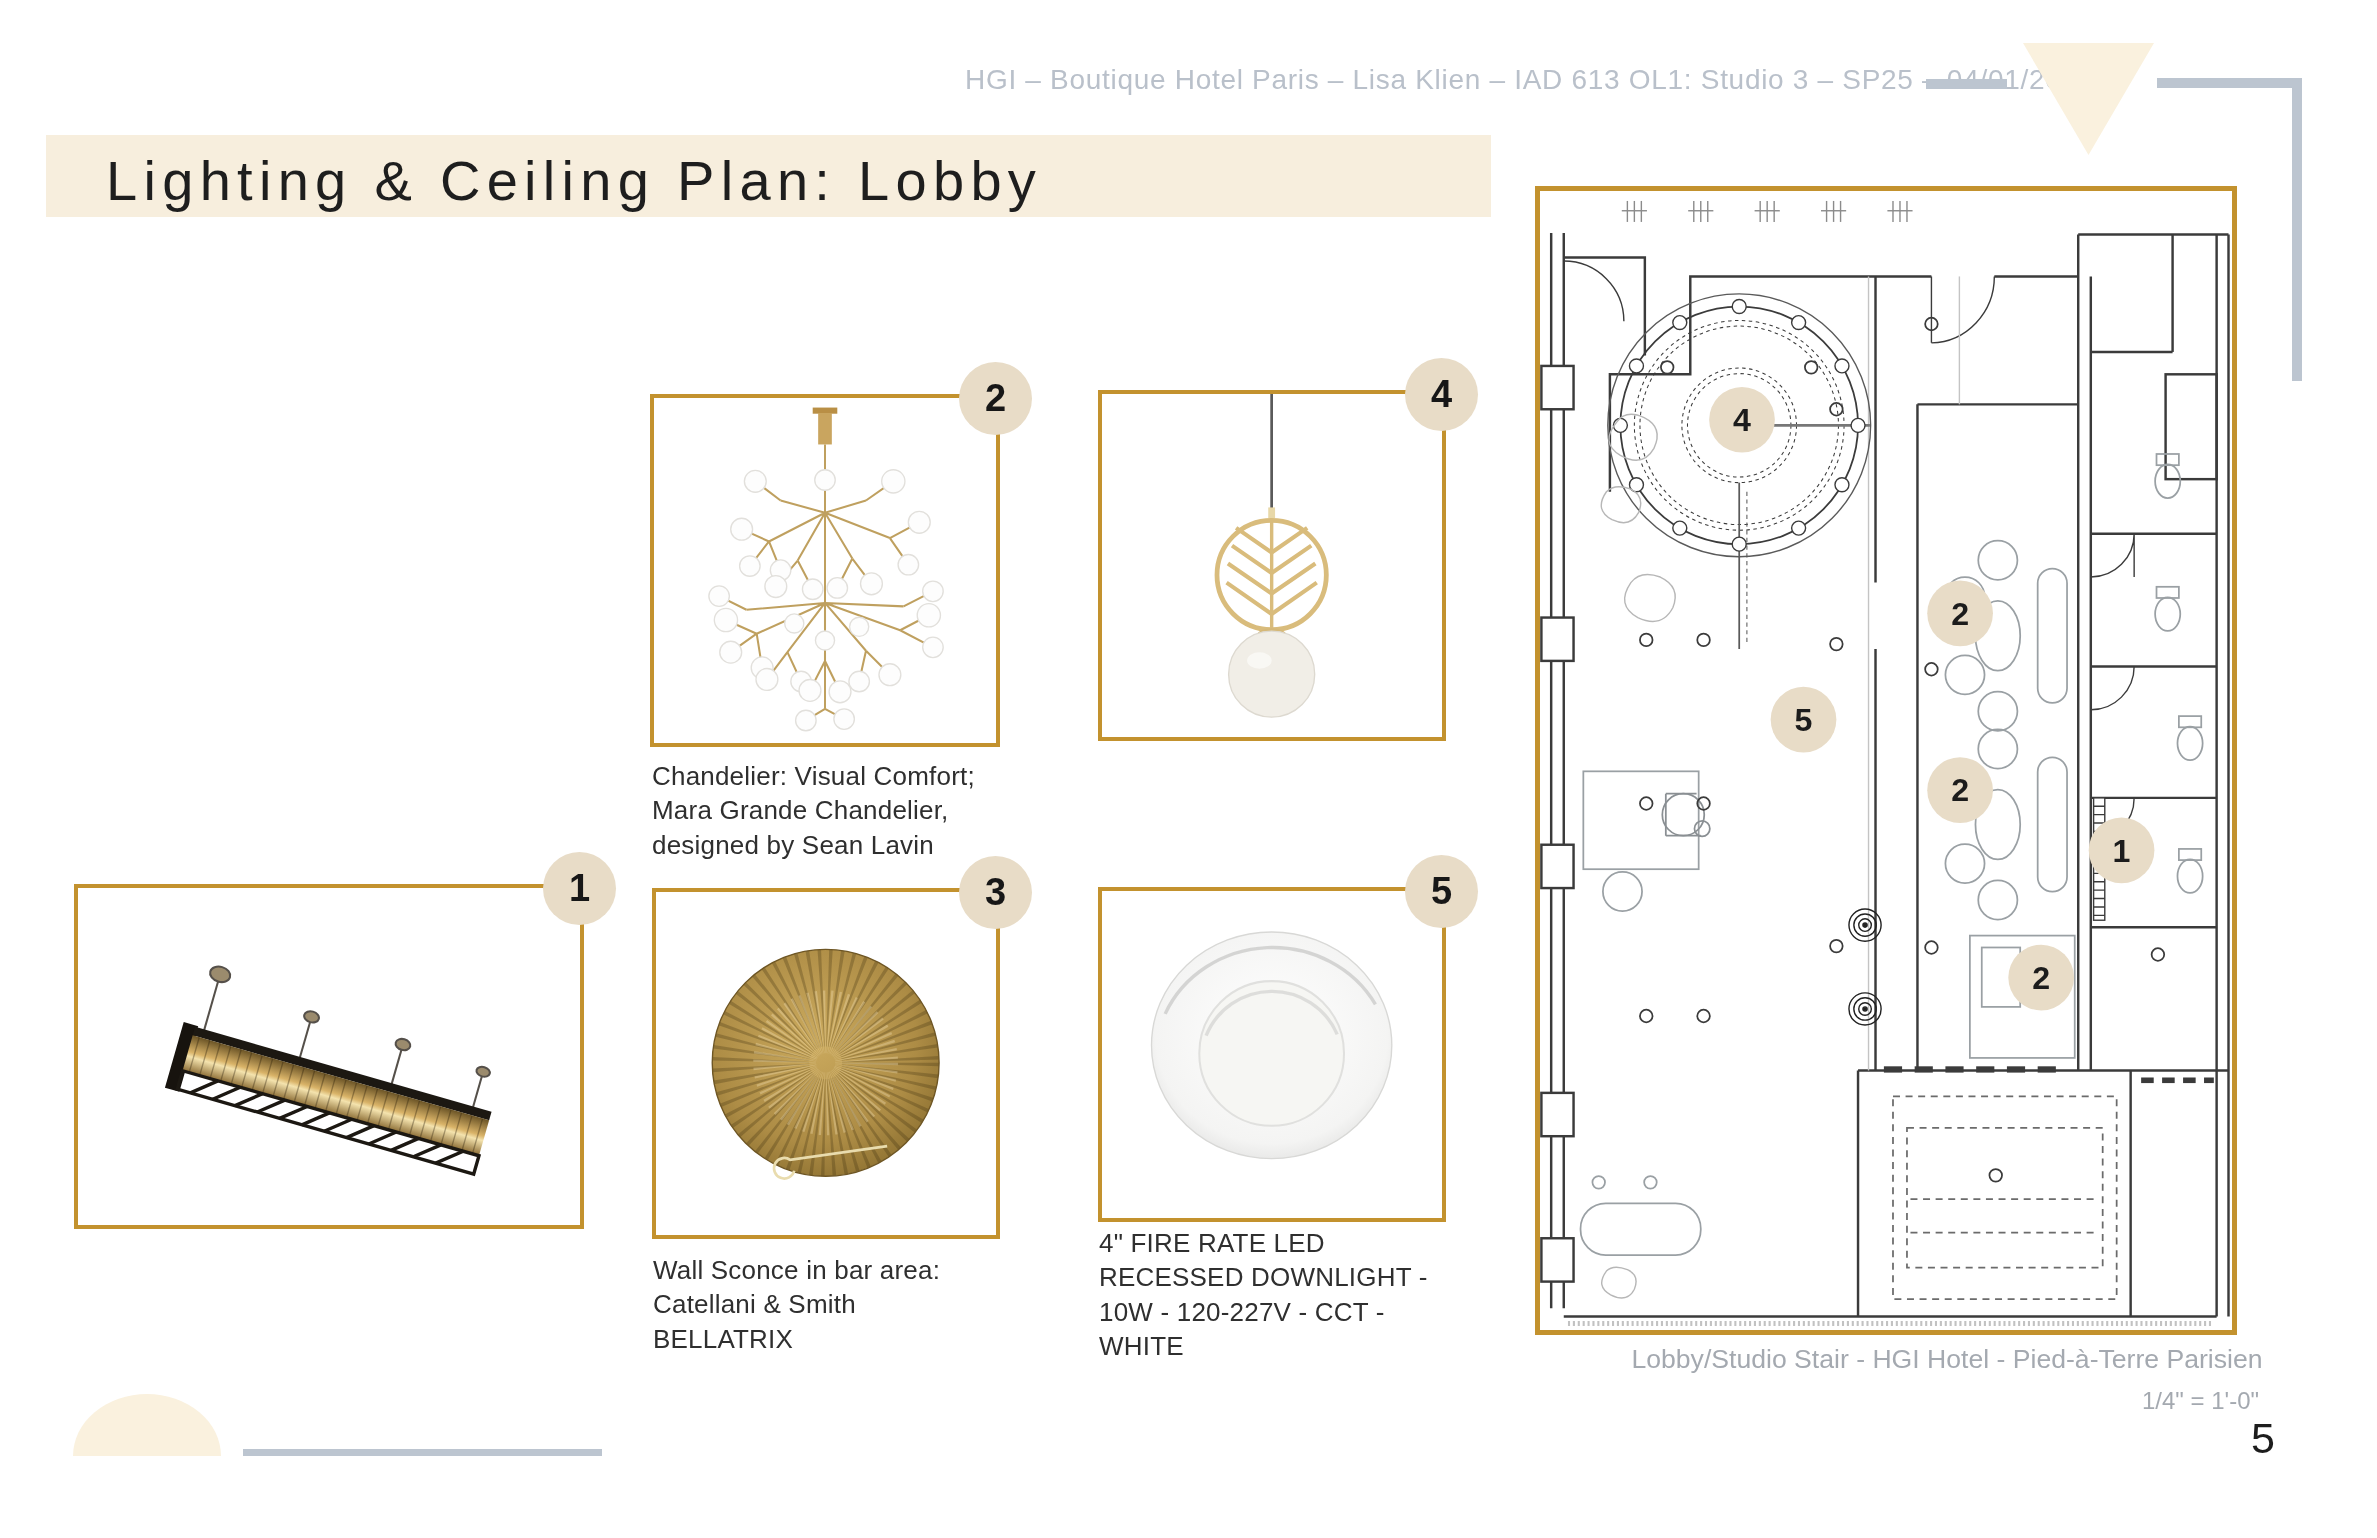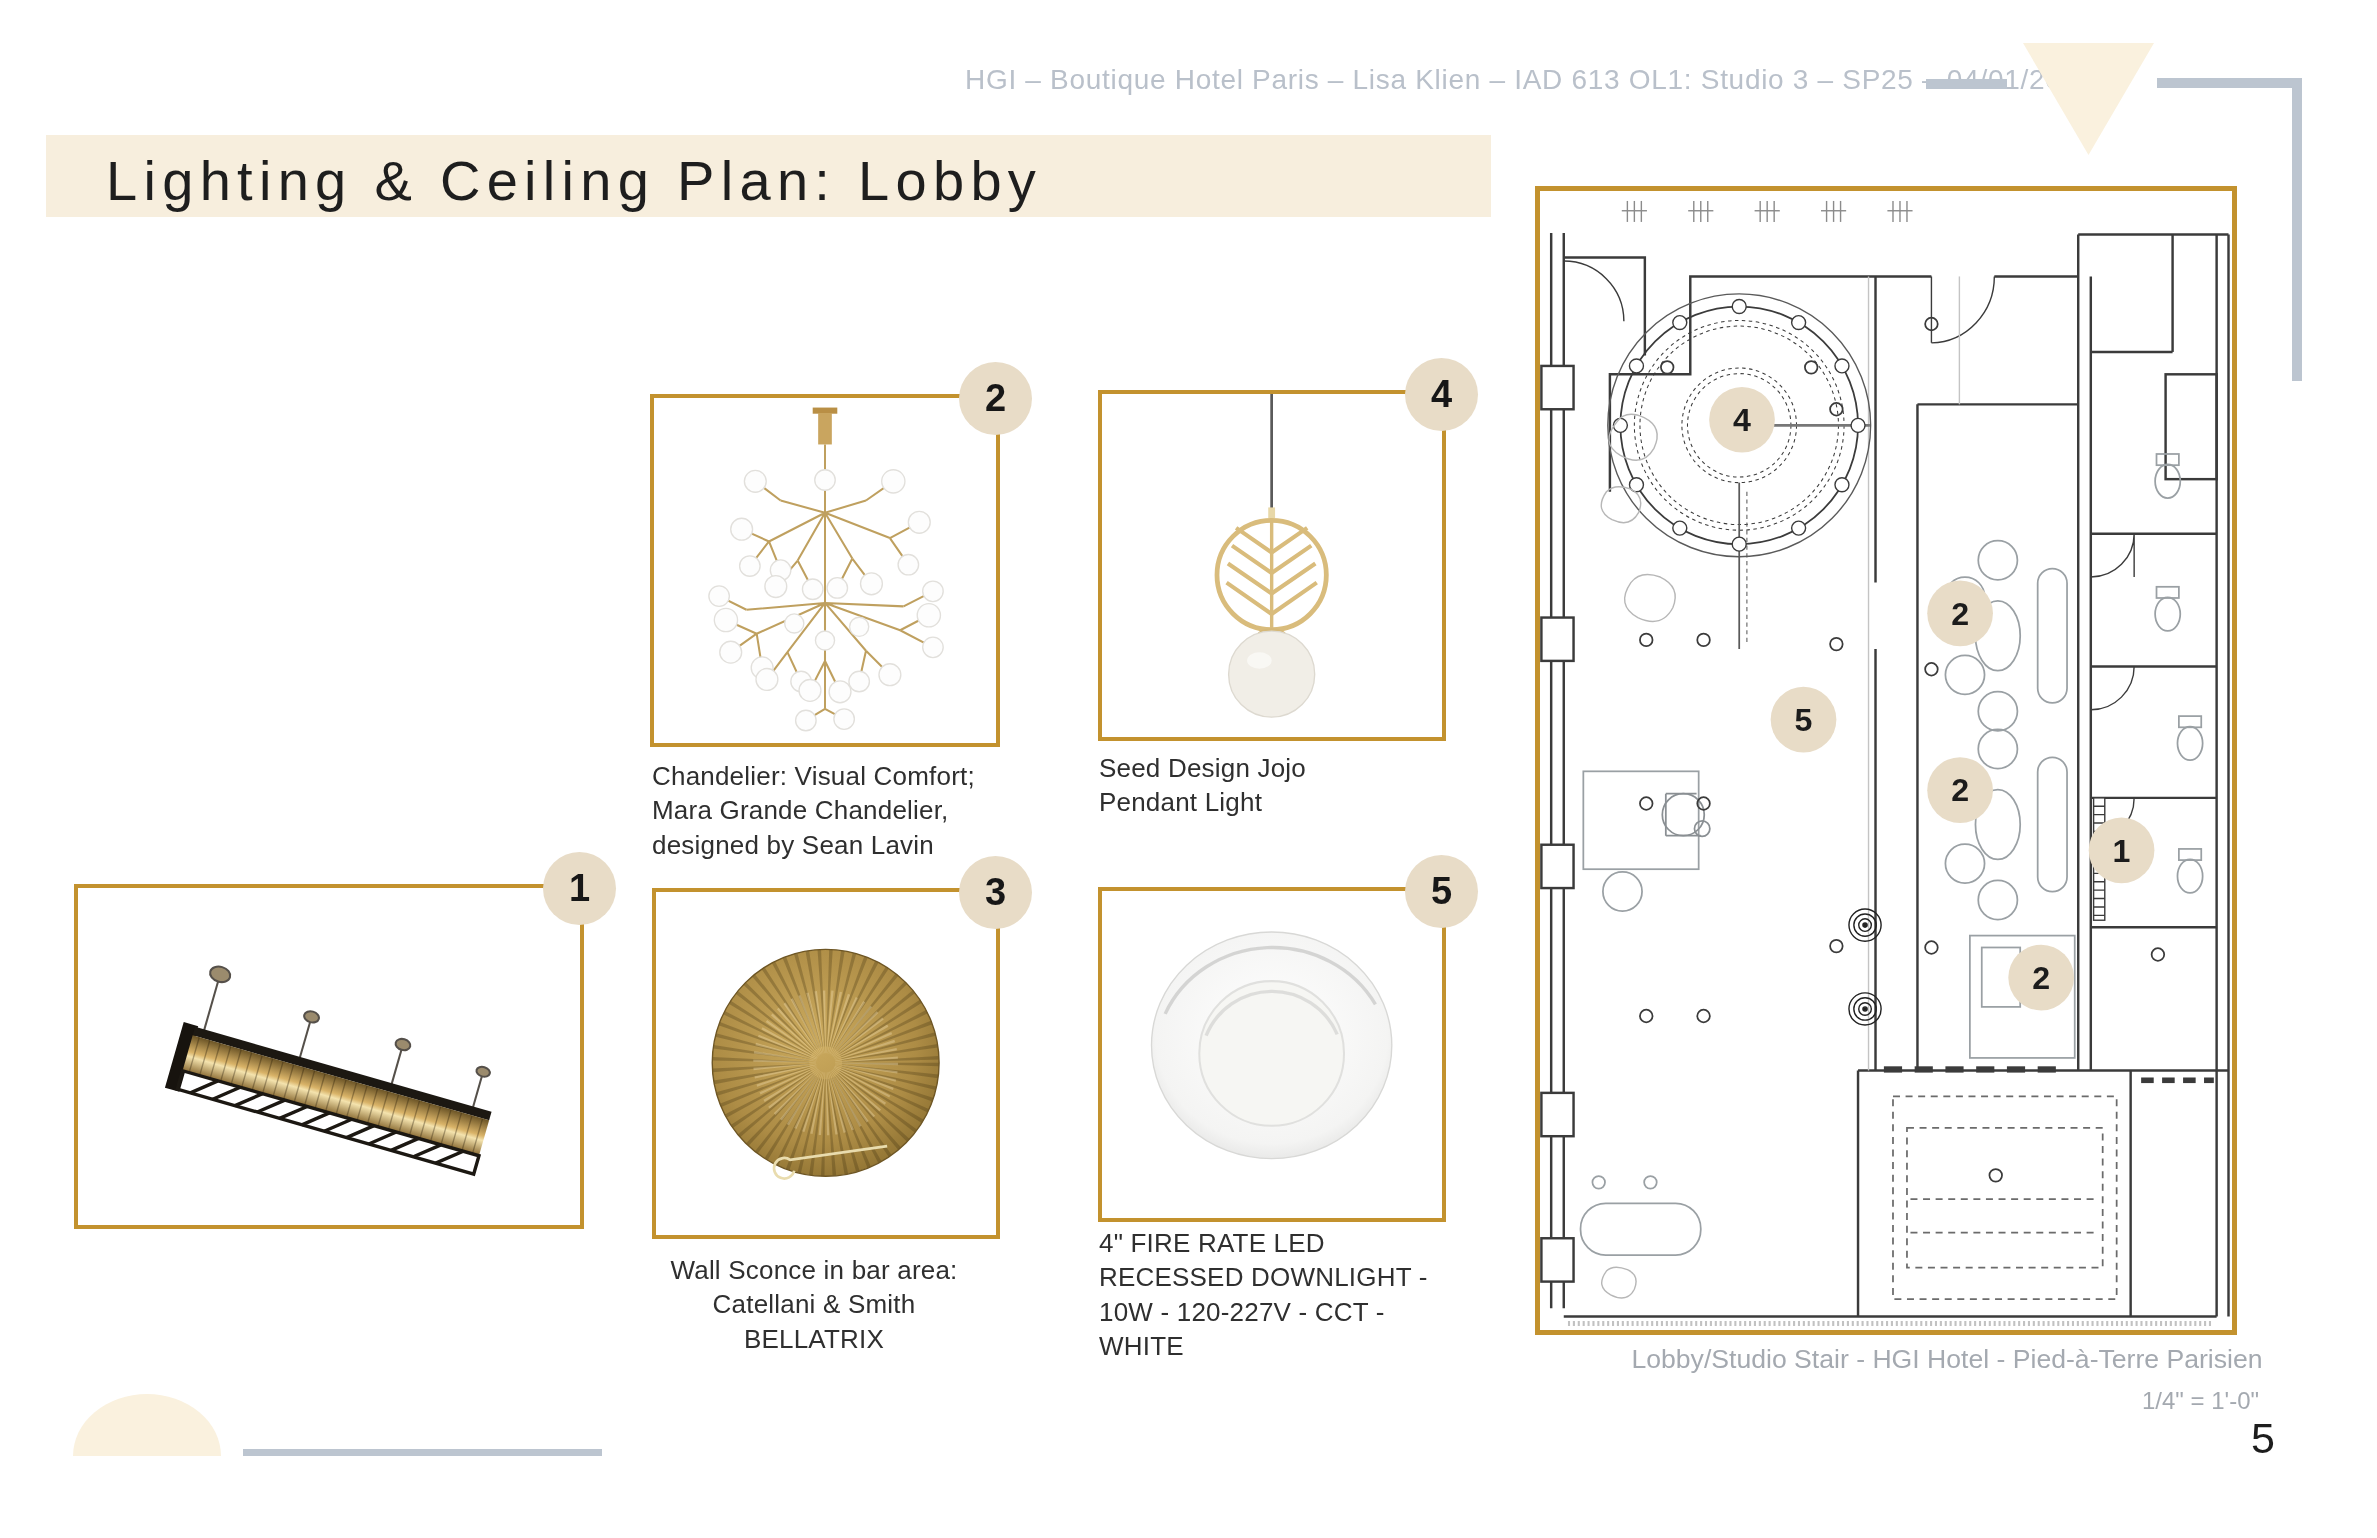--- a/index.html
+++ b/index.html
@@ -123,21 +123,20 @@
         <path d="M248,232 L196,196 M248,232 L300,196"></path>
         <path d="M248,262 L190,222 M248,262 L306,222"></path>
         <path d="M248,292 L184,248 M248,292 L312,248"></path>
         <path d="M248,322 L182,276 M248,322 L314,276"></path>
       </g>
       <ellipse cx="248" cy="352" rx="21" ry="9" fill="#d5b878"></ellipse>
       <circle cx="248" cy="410" r="63" fill="#f1eee7" stroke="#ddd9d0" stroke-width="2"></circle>
       <ellipse cx="230" cy="390" rx="18" ry="12" fill="#fbfaf7" opacity="0.8"></ellipse>
     </svg>
   </div>
-  <div class="abs cap" style="left:1099px;top:751px;width:308px;">Seed Design Jojo Pendant Light</div>
 
   <div class="abs pbox" style="left:74px;top:884px;width:510px;height:345px;">
     <div class="badge">
         <span>1</span>
       </div>
     <svg width="100%" height="100%" viewBox="0 0 729 494">
       <defs>
         <linearGradient id="amber" x1="0" y1="0" x2="0" y2="1">
           <stop offset="0" stop-color="#6b5426"></stop>
             <stop offset="0.45" stop-color="#d9b368"></stop>
@@ -182,21 +181,21 @@
           <stop offset="1" stop-color="#7e6428"></stop>
         </radialGradient>
       </defs>
       <circle cx="248" cy="250" r="166" fill="url(#goldg)"></circle>
       <circle cx="248" cy="250" r="95" fill="none" stroke="rgba(60,45,15,0.28)" stroke-width="142" stroke-dasharray="3 7"></circle>
       <circle cx="248" cy="250" r="60" fill="none" stroke="rgba(255,240,200,0.30)" stroke-width="92" stroke-dasharray="2 5"></circle>
       <circle cx="248" cy="250" r="166" fill="none" stroke="#6e5624" stroke-width="2"></circle>
       <path d="M338,372 L196,392 a15,15 0 1 0 6,16" fill="none" stroke="#e9dcae" stroke-width="4"></path>
     </svg>
   </div>
-  <div class="abs cap" style="left:653px;top:1253px;width:322px;text-align:center;">Wall Sconce in bar area: Catellani &amp; Smith BELLATRIX</div>
+  <div class="abs cap" style="left:653px;top:1253px;width:322px;">Wall Sconce in bar area: Catellani &amp; Smith BELLATRIX</div>
 
   <div class="abs pbox" style="left:1098px;top:887px;width:348px;height:335px;">
     <div class="badge">
         <span>5</span>
       </div>
     <svg width="100%" height="100%" viewBox="0 0 497 479">
       <defs>
         <radialGradient id="dlg" cx="0.5" cy="0.45" r="0.62">
           <stop offset="0" stop-color="#ffffff"></stop>
             <stop offset="0.78" stop-color="#f4f4f3"></stop>

